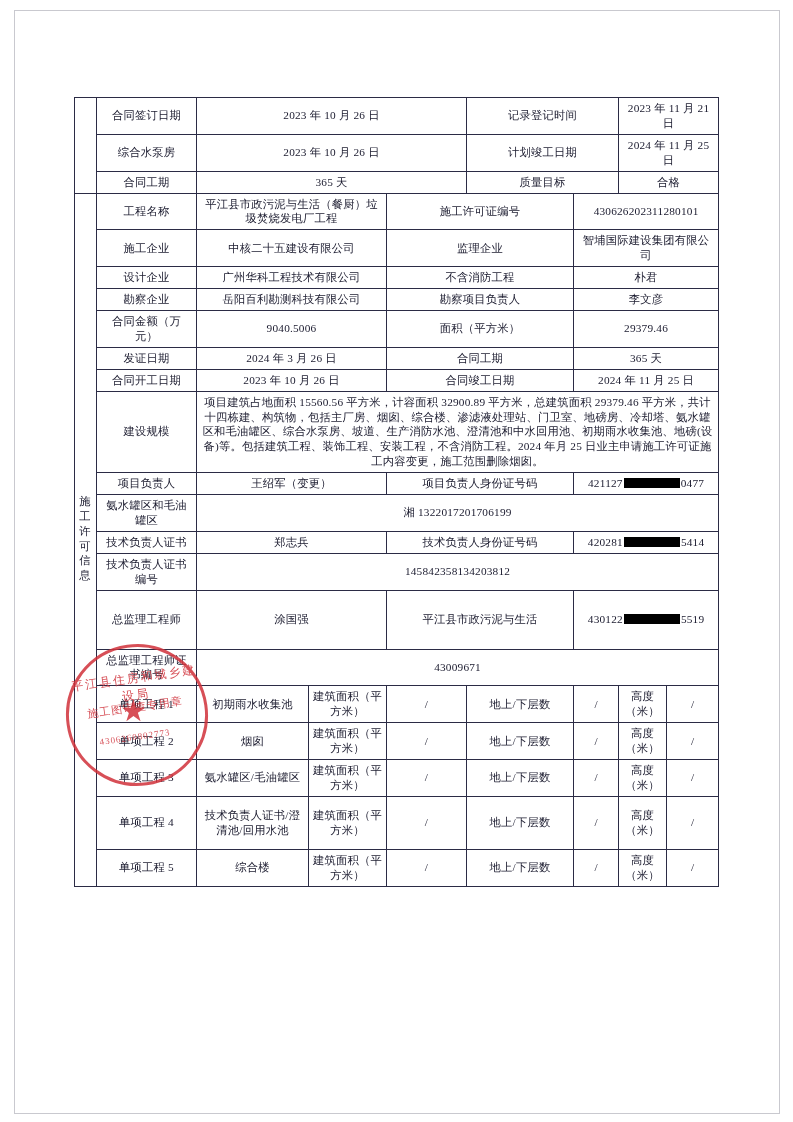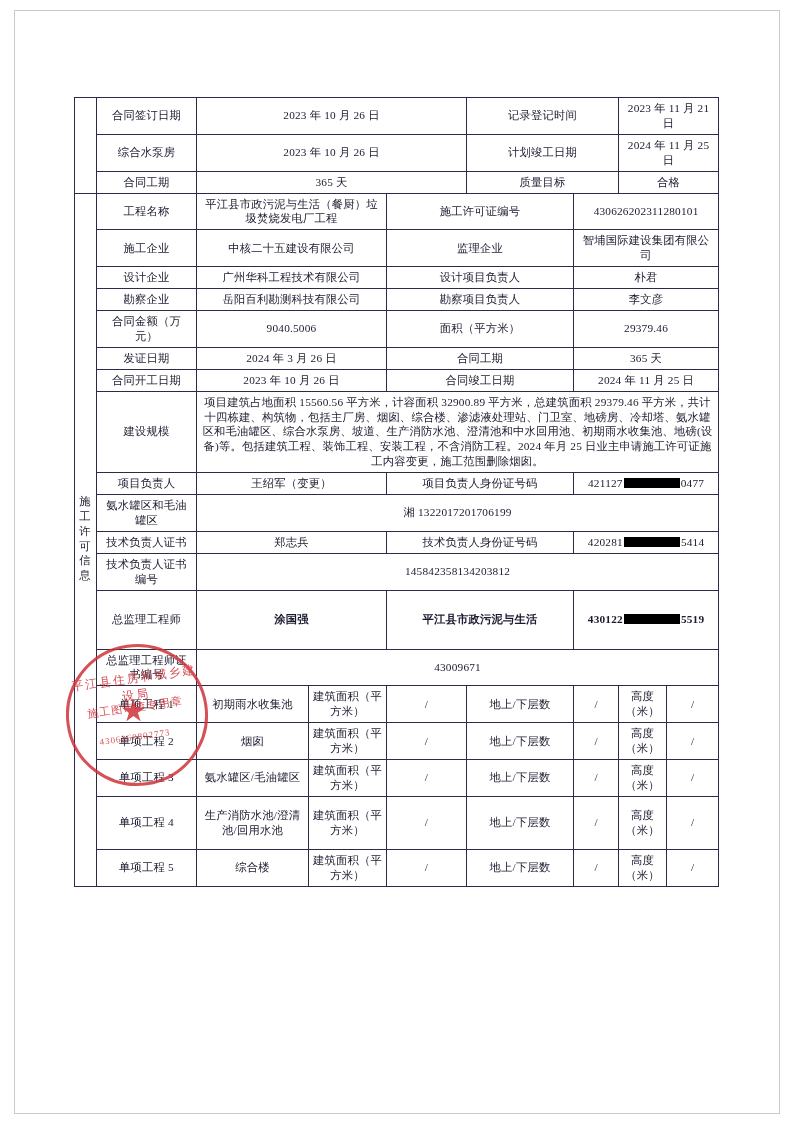--- a/index.html
+++ b/index.html
@@ -71,21 +71,21 @@
     border-radius: 15px;
   }
   .redacted {
     display: inline-block;
     background: #000;
     height: 10px;
     vertical-align: -1px;
     margin: 0 1px;
   }
   .r-wide { width: 56px; }
-  .bold { font-weight: bold; margin-top: 32px; }
+  .bold { font-weight: normal; margin-top: 32px; }
 
   
   .seal {
     position: absolute;
     left: 62px;
     top: 640px;
     width: 152px;
     height: 152px;
     pointer-events: none;
     opacity: .85;
@@ -194,21 +194,21 @@
     <tr>
       <td class="lbl">施工企业</td>
       <td class="val" colspan="2">中核二十五建设有限公司</td>
       <td class="lbl" colspan="3">监理企业</td>
       <td class="val" colspan="3">智埔国际建设集团有限公司</td>
     </tr>
 
     <tr>
       <td class="lbl">设计企业</td>
       <td class="val" colspan="2">广州华科工程技术有限公司</td>
-      <td class="lbl" colspan="3">设计项目负责人</td>
+      <td class="lbl" colspan="3">不含消防工程</td>
       <td class="val" colspan="3">朴君</td>
     </tr>
 
     <tr>
       <td class="lbl">勘察企业</td>
       <td class="val" colspan="2">岳阳百利勘测科技有限公司</td>
       <td class="lbl" colspan="3">勘察项目负责人</td>
       <td class="val" colspan="3">李文彦</td>
     </tr>
 
@@ -305,21 +305,21 @@
       <td class="val">氨水罐区/毛油罐区</td>
       <td class="lbl">建筑面积（平方米）</td>
       <td class="val">/</td>
       <td class="lbl" colspan="2">地上/下层数</td>
       <td class="val">/</td>
       <td class="lbl">高度（米）</td>
       <td class="val">/</td>
     </tr>
     <tr>
       <td class="lbl">单项工程 4</td>
-      <td class="val" style="height:46px">生产消防水池/澄清池/回用水池</td>
+      <td class="val" style="height:46px">技术负责人证书/澄清池/回用水池</td>
       <td class="lbl">建筑面积（平方米）</td>
       <td class="val">/</td>
       <td class="lbl" colspan="2">地上/下层数</td>
       <td class="val">/</td>
       <td class="lbl">高度（米）</td>
       <td class="val">/</td>
     </tr>
     <tr>
       <td class="lbl">单项工程 5</td>
       <td class="val">综合楼</td>

